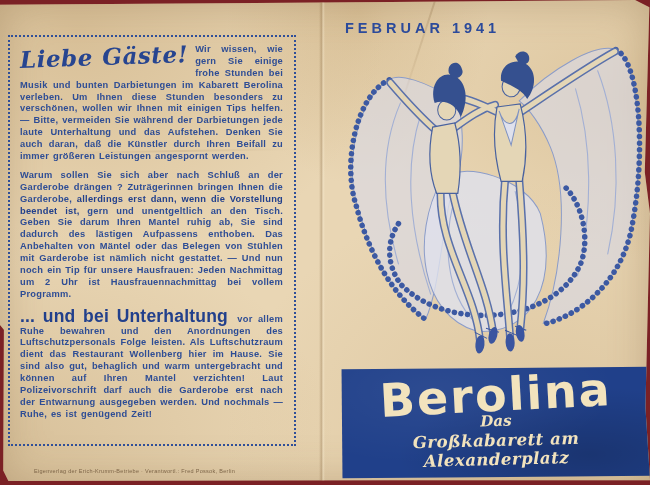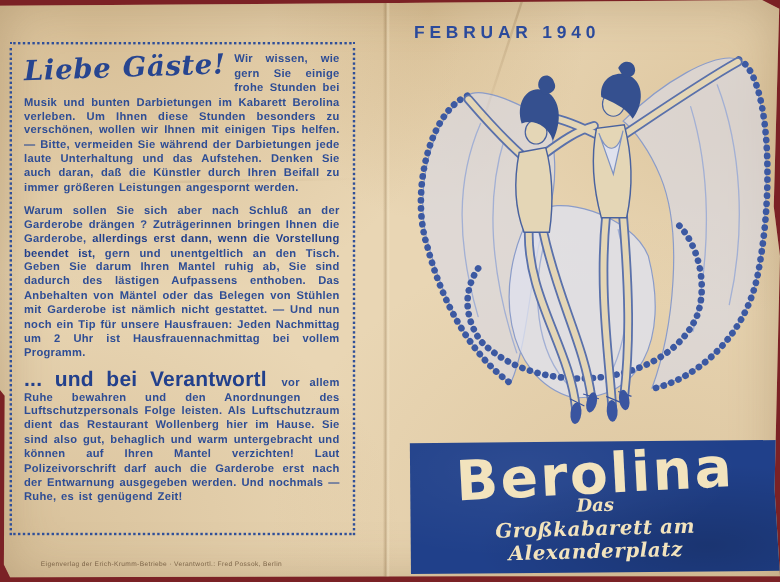--- a/index.html
+++ b/index.html
@@ -105,29 +105,29 @@
   <section class="page-left">
     <div class="frame">
       <p>
         <span class="script-heading">Liebe Gäste!</span>
         <span>Wir wissen, wie gern Sie einige frohe Stunden bei Musik und bunten Darbietungen im Kabarett Berolina verleben. Um Ihnen diese Stunden besonders zu verschönen, wollen wir Ihnen mit einigen Tips helfen. — Bitte, vermeiden Sie während der Darbietungen jede laute Unterhaltung und das Aufstehen. Denken Sie auch daran, daß die Künstler durch Ihren Beifall zu immer größeren Leistungen angespornt werden.</span>
       </p>
       <p>
         <span>Warum sollen Sie sich aber nach Schluß an der Garderobe drängen ? Zuträgerinnen bringen Ihnen die Garderobe, </span><span class="emph">allerdings erst dann, wenn die Vorstellung beendet ist,</span><span> gern und unentgeltlich an den Tisch. Geben Sie darum Ihren Mantel ruhig ab, Sie sind dadurch des lästigen Aufpassens enthoben. Das Anbehalten von Mäntel oder das Belegen von Stühlen mit Garderobe ist nämlich nicht gestattet. — Und nun noch ein Tip für unsere Hausfrauen: Jeden Nachmittag um 2 Uhr ist Hausfrauennachmittag bei vollem Programm.</span>
       </p>
       <p>
-        <span class="alarm-head">... und bei Verantwortl</span>
+        <span class="alarm-head">... und bei Unterhaltung</span>
         <span>vor allem Ruhe bewahren und den Anordnungen des Luftschutzpersonals Folge leisten. Als Luftschutzraum dient das Restaurant Wollenberg hier im Hause. Sie sind also gut, behaglich und warm untergebracht und können auf Ihren Mantel verzichten! Laut Polizeivorschrift darf auch die Garderobe erst nach der Entwarnung ausgegeben werden. Und nochmals — Ruhe, es ist genügend Zeit!</span>
       </p>
     </div>
     <div class="imprint">Eigenverlag der Erich-Krumm-Betriebe · Verantwortl.: Fred Possok, Berlin</div>
   </section>
 
   <section class="page-right">
-    <div class="date">FEBRUAR 1940</div>
+    <div class="date">FEBRUAR 1941</div>
 
     <svg class="dancers" viewBox="0 0 320 335" aria-hidden="true">
 
       <path d="M128 70 C 96 50 70 42 61 49 C 30 66 16 132 29 173 C 41 219 63 263 97 287 C 113 252 113 182 129 142 C 136 120 134 88 128 70 Z" fill="#d8daе7" fill-opacity=".0"></path>
       <path d="M128 70 C 96 50 70 42 61 49 C 30 66 16 132 29 173 C 41 219 63 263 97 287 C 113 252 113 182 129 142 C 136 120 134 88 128 70 Z" fill="#d8dae8" fill-opacity=".62" stroke="#8b9cc9" stroke-width="1"></path>
       <path d="M190 70 C 222 38 266 12 286 19 C 308 28 316 120 301 199 C 289 252 248 284 214 291 C 232 242 240 162 221 116 C 212 94 199 77 190 70 Z" fill="#d8dae8" fill-opacity=".62" stroke="#8b9cc9" stroke-width="1"></path>
 
       <path d="M113 148 C 82 205 92 283 148 299 C 203 302 229 252 211 182 C 198 148 134 128 113 148 Z" fill="#dfe1ed" fill-opacity=".8" stroke="#8b9cc9" stroke-width="1"></path>
 
       <g fill="none" stroke="#a3b0d4" stroke-width="1.1" stroke-linecap="round">

